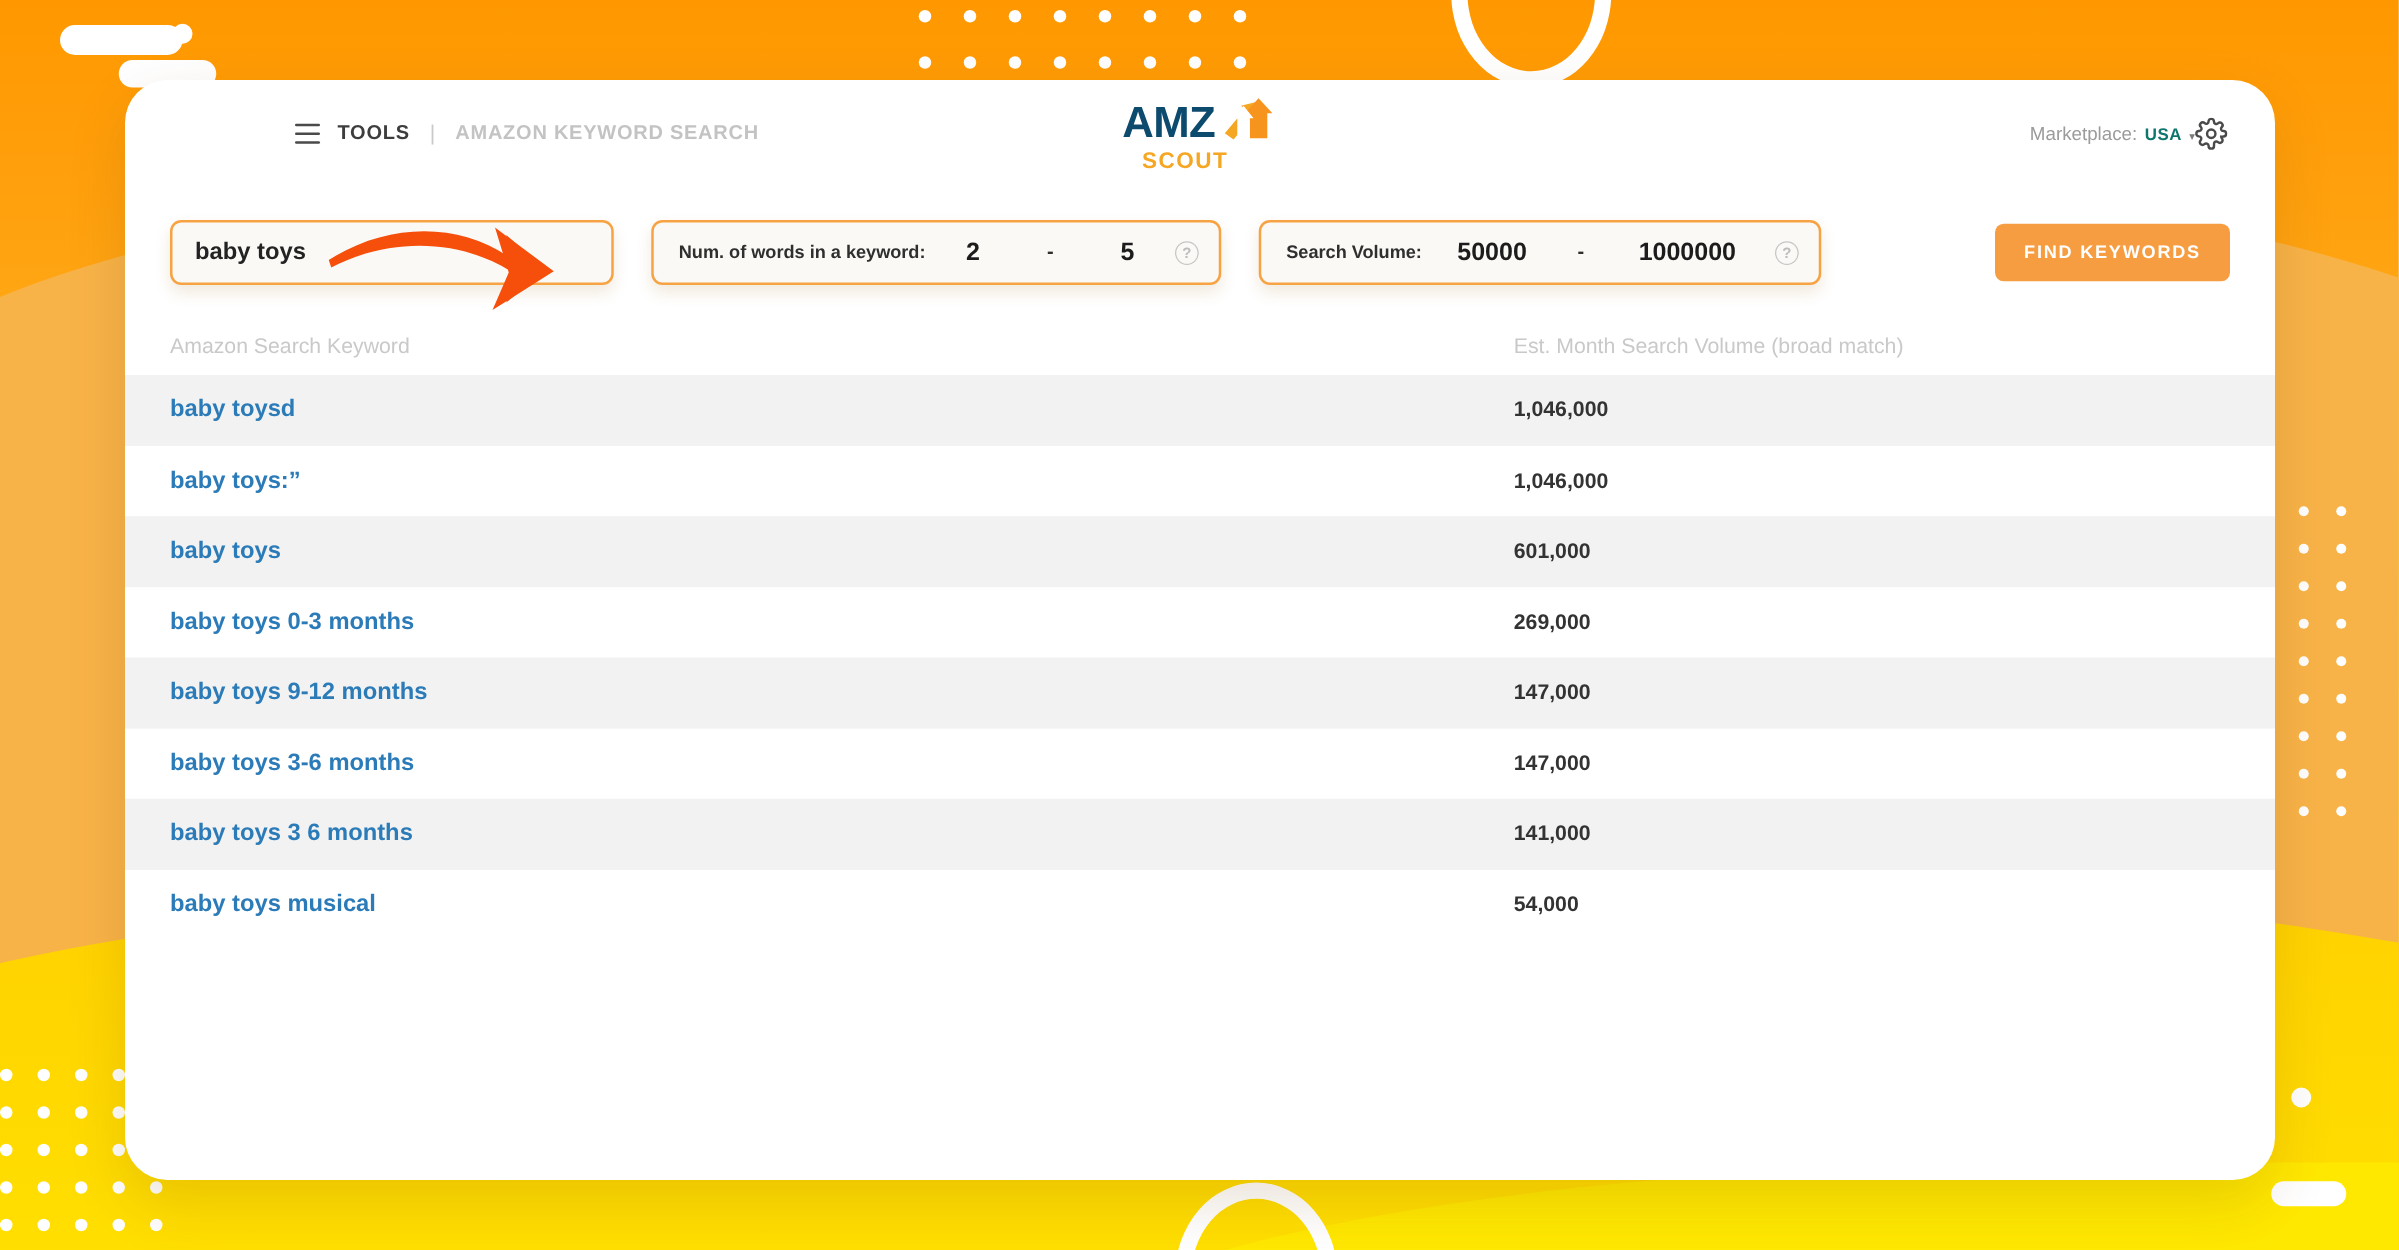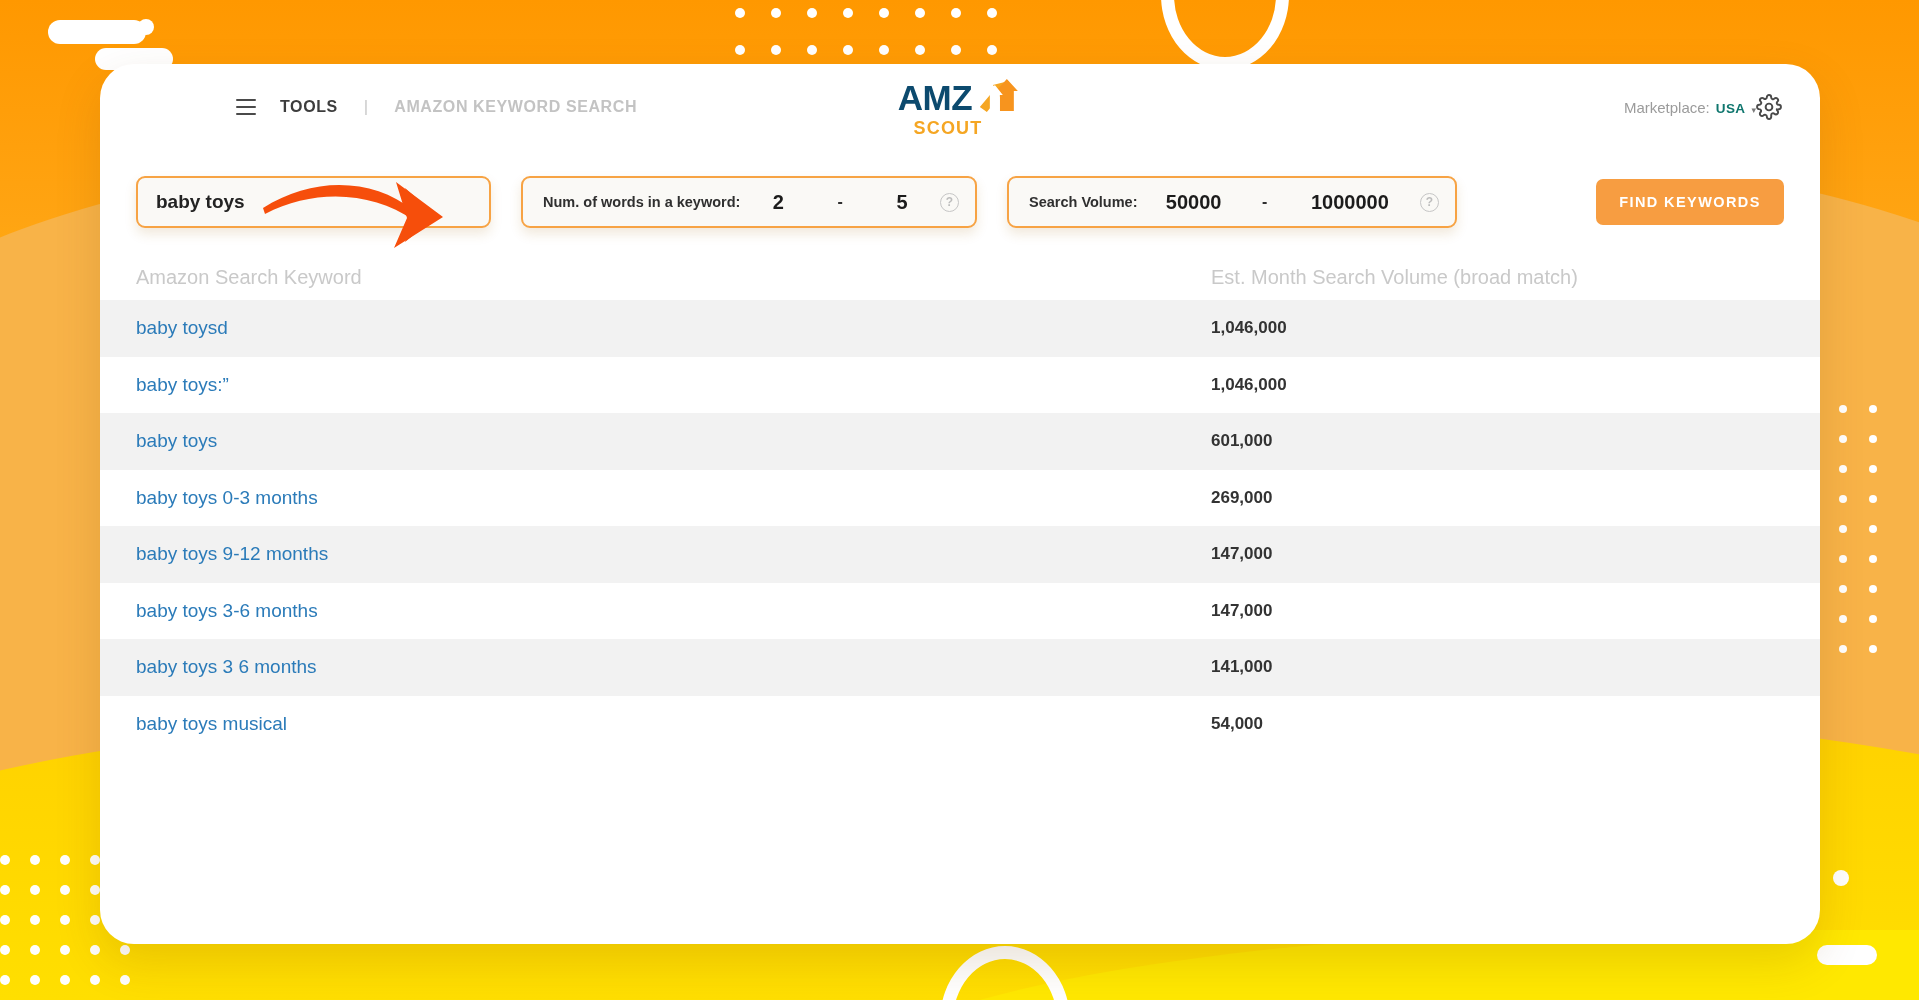--- a/index.html
+++ b/index.html
@@ -84,21 +84,21 @@
     height: 86px;
     flex: none;
     display: flex;
     align-items: center;
     padding: 0 40px 0 34px;
   }
 
   .tools-group {
     display: flex;
     align-items: center;
-    gap: 24px;
+    gap: 14px;
     position: absolute;
     left: 136px;
     top: 50%;
     transform: translateY(-50%);
   }
   .hamburger {
     width: 20px; height: 16px;
     display: flex; flex-direction: column; justify-content: space-between;
     cursor: pointer;
   }
@@ -231,36 +231,36 @@
   .table-wrap { flex: 1; overflow: hidden; }
 
   .table-head {
     display: flex;
     padding: 0 0 0 36px;
     height: 46px;
     align-items: center;
     background: #ffffff;
   }
   .th {
-    font-size: 20px; color: #c9c9c9; font-weight: normal;
+    font-size: 17px; color: #c9c9c9; font-weight: normal;
   }
   .th-keyword { width: 1075px; }
   .th-volume  { flex: 1; }
 
   .row {
     display: flex;
     align-items: center;
     height: 56.5px;
     padding-left: 36px;
     background: #ffffff;
   }
   .row.alt { background: #F2F2F2; }
   .cell-keyword {
     width: 1075px;
-    font-size: 19px; font-weight: normal; color: #2B7BB9;
+    font-size: 19px; font-weight: bold; color: #2B7BB9;
     cursor: pointer;
   }
   .cell-volume {
     flex: 1;
     font-size: 17px; font-weight: bold; color: #333333;
   }
 </style>
 </head>
 <body>
 

